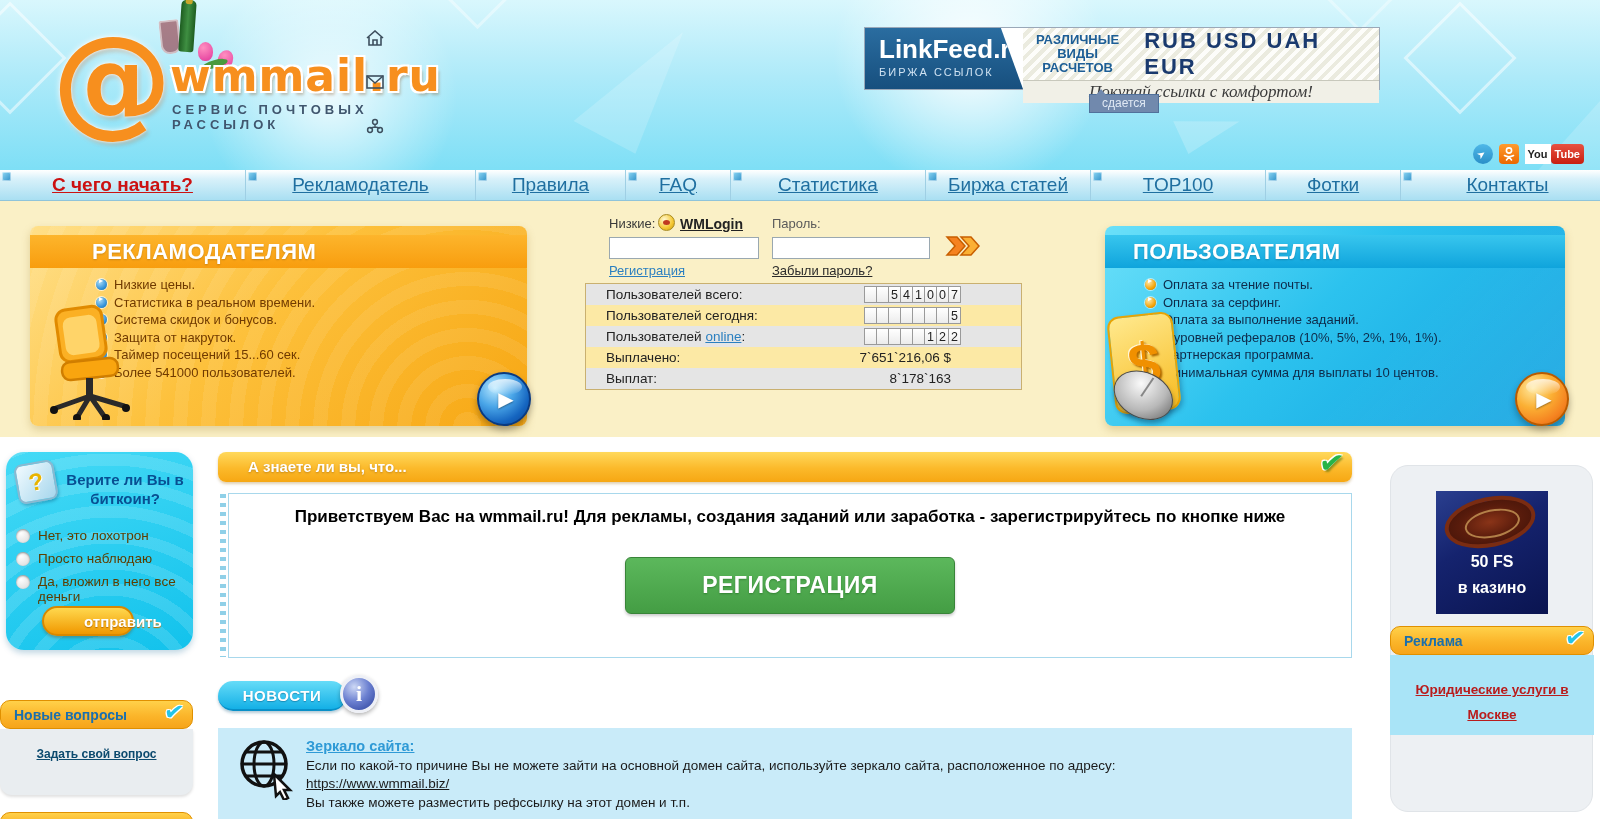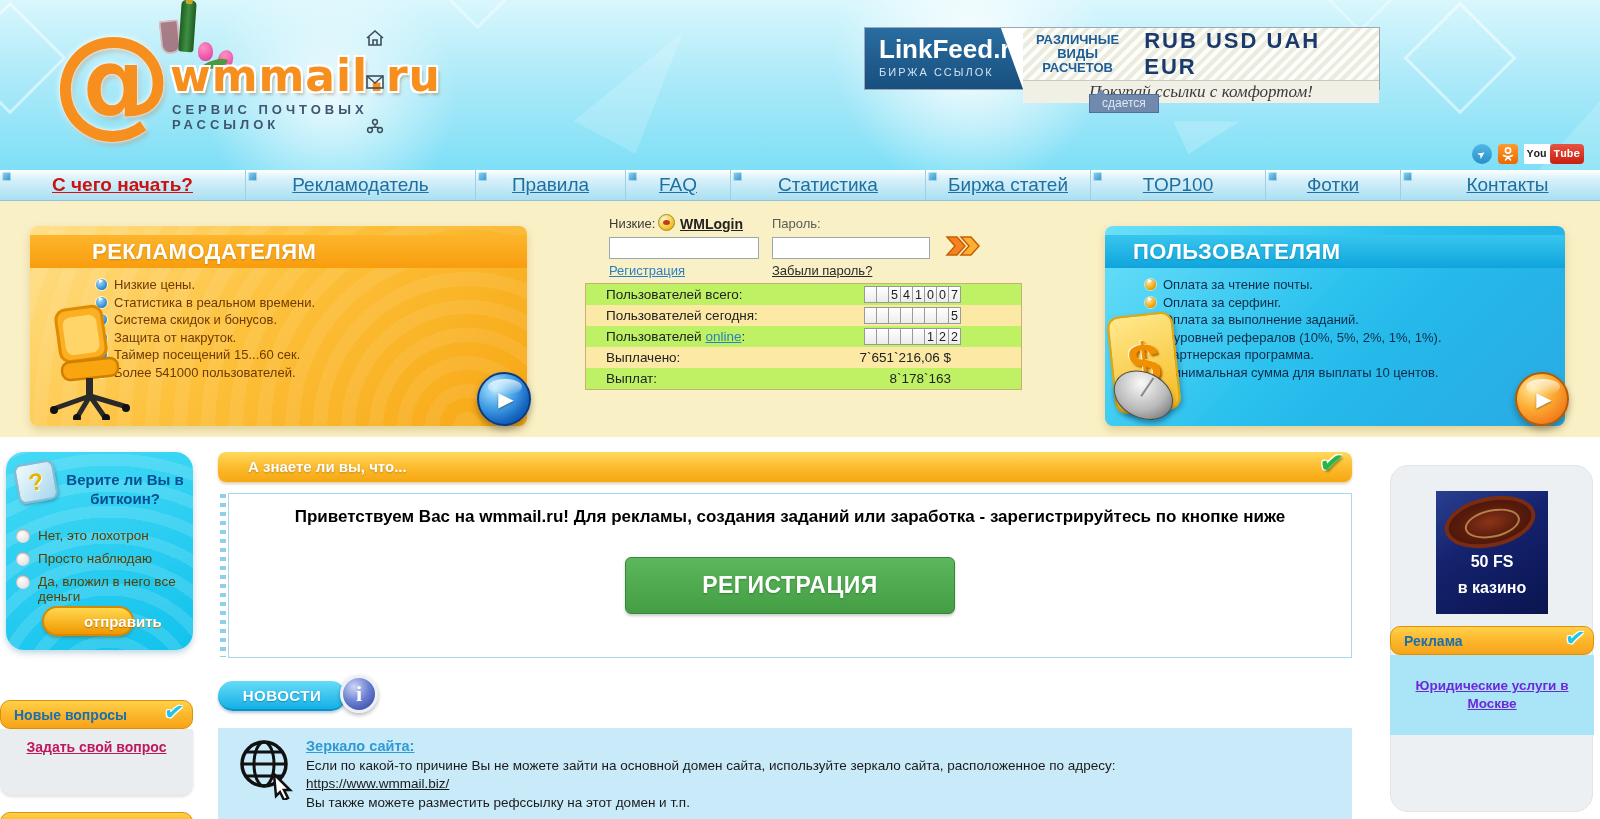--- a/index.html
+++ b/index.html
@@ -56,21 +56,21 @@
     font-family:"Liberation Serif", serif; font-style:italic; font-size:17px; color:#3a3a3a; line-height:22px; }
   .sdaetsya { position:absolute; left:1089px; top:94px; padding:1px 12px 2px; background:#7189ad; border:1px solid #51719b;
     color:#dfe8f4; font-size:12px; cursor:pointer; }
   .sdaetsya:before { content:""; position:absolute; left:6px; top:-6px; border-left:5px solid transparent; border-right:5px solid transparent; border-bottom:6px solid #7189ad; }
 
   
   .social { position:absolute; right:16px; top:144px; display:flex; gap:6px; align-items:center; }
   .soc-tg { width:20px; height:20px; border-radius:50%; background:linear-gradient(180deg,#4fb8e8,#2a8fc8); color:#fff; font-size:10px; line-height:20px; text-align:center; cursor:pointer; }
   .soc-tg:before { content:"➤"; display:inline-block; transform:rotate(-35deg) translateX(-1px); }
   .soc-ok { width:20px; height:20px; border-radius:4px; background:linear-gradient(180deg,#ff9b2e,#ec6800); display:flex; align-items:center; justify-content:center; cursor:pointer; }
-  .soc-yt { height:20px; display:flex; align-items:center; cursor:pointer;font-family:Liberation Mono, monospace; }
+  .soc-yt { height:20px; display:flex; align-items:center; cursor:pointer; }
   .yt-you { background:#fff; color:#222; font-weight:bold; font-size:11px; padding:3px 3px; height:20px; line-height:14px; }
   .yt-tube { background:linear-gradient(180deg,#e85242,#c81f10); color:#fff; font-weight:bold; font-size:11px; padding:3px 4px; height:20px; line-height:14px; border-radius:4px; }
 
   
   .nav { position:absolute; left:0; top:170px; width:1600px; height:31px; display:flex;
     background:linear-gradient(180deg,#ffffff 0%,#d8f1fa 30%,#a9dff2 100%); border-bottom:1px solid #8fc4da; }
   .nav-cell { position:relative; border-left:1px solid #9fcfe4; display:flex; align-items:center; justify-content:center; cursor:pointer; }
   .nav-cell:first-child { border-left:none; }
   .nav-chip { position:absolute; left:2px; top:2px; width:9px; height:9px; border-radius:2px;
     background:linear-gradient(135deg,#8fd8f5,#2f90c8); box-shadow:inset 0 0 0 1px rgba(255,255,255,.5); }
@@ -131,21 +131,21 @@
   .wm-icon:after { content:""; position:absolute; left:4px; top:5px; width:7px; height:5px; border-radius:50%; background:#c03a20; }
   .wmlogin { position:absolute; left:80px; top:5px; font-size:14px; font-weight:bold; color:#222; text-decoration:underline; }
   .login-input { position:absolute; top:26px; height:22px; width:150px; border:1px solid #9aa8b0; background:#fff; padding:0 4px; font-size:13px; }
   .reg-link { position:absolute; left:9px; top:52px; font-size:13px; color:#2a7fc0; text-decoration:underline; }
   .forgot-link { position:absolute; left:172px; top:52px; font-size:13px; color:#2a2a2a; text-decoration:underline; }
   .go-arrow { position:absolute; left:345px; top:20px; width:36px; height:30px; cursor:pointer; }
 
   
   .stats { position:absolute; left:585px; top:82px; width:437px; border:1px solid #c9b070; }
   .stat-row { display:flex; align-items:center; height:21px; }
-  .stat-row.dark { background:#bef264; }
+  .stat-row.dark { background:#e5e5e5; }
   .stat-row.light { background:#fce9a5; }
   .stat-label { flex:1; padding-left:20px; font-size:13.5px; color:#222; }
   .online-link { color:#2a7fc0; text-decoration:underline; }
   .stat-value { padding-right:70px; font-size:13.5px; color:#222; }
   .counter { display:flex; }
   .cnt-cell { width:13px; height:17px; background:linear-gradient(180deg,#fff,#ececec); border:1px solid #9a9a9a; margin-left:-1px;
     font-size:12.5px; color:#222; display:flex; align-items:center; justify-content:center; }
   .stat-value.has-counter { padding-right:60px; }
 
   
@@ -168,21 +168,21 @@
     background:linear-gradient(180deg,#ffd84e,#f09800); border:2px solid #d88800; cursor:pointer;
     color:#fff; font-weight:bold; font-size:15px; text-shadow:0 1px 1px #b87000; box-shadow:0 2px 3px rgba(120,60,0,.35);padding-left:40px; }
 
   
   .qbox-head, .reklama-head { height:29px; border-radius:10px; background:linear-gradient(180deg,#ffd14a 0%,#fbb52a 55%,#f6a41a 100%);
     border:1px solid #e09000; display:flex; align-items:center; position:relative; cursor:pointer; }
   .qbox-head { position:absolute; left:0; top:263px; width:193px; }
   .head-title { padding-left:13px; font-size:14px; font-weight:bold; color:#1a6fae; }
   .check-cyan { position:absolute; right:8px; top:-3px; font-size:24px; color:#24c4e8; text-shadow:-1px -1px 0 #fff,1px -1px 0 #fff,-1px 1px 0 #fff,1px 1px 0 #fff; transform:rotate(8deg); }
   .qbox-body { position:absolute; left:0; top:292px; width:193px; height:66px; background:#e9edf0; border-radius:0 0 12px 12px; text-align:center; box-shadow:0 2px 3px rgba(0,0,0,.12); }
-  .ask-link { display:inline-block; margin-top:10px; font-size:14px; font-weight:bold; color:#be185d; text-decoration:underline; }
+  .ask-link { display:inline-block; margin-top:18px; font-size:12px; font-weight:bold; color:#0c4a6e; text-decoration:underline; }
   .qbox-next { position:absolute; left:0; top:375px; width:193px; height:12px; border-radius:10px 10px 0 0;
     background:linear-gradient(180deg,#ffd14a,#fbb52a); border:1px solid #e09000; }
 
   
   .know-banner { position:absolute; left:218px; top:15px; width:1134px; height:30px; border-radius:8px;
     background:linear-gradient(180deg,#ffd95c 0%,#fbb92a 55%,#f6a713 100%); box-shadow:0 2px 3px rgba(150,100,0,.3); cursor:pointer; }
   .know-banner .txt { padding-left:30px; line-height:30px; color:#fff; font-weight:bold; font-size:15px; text-shadow:0 1px 2px rgba(120,70,0,.4); }
   .check-green { position:absolute; right:8px; top:-7px; font-size:30px; color:#28b448; text-shadow:-1px -1px 0 #fff,1px -1px 0 #fff,-1px 1px 0 #fff,2px 2px 2px rgba(0,80,0,.4); transform:rotate(8deg); }
 
   .welcome-panel { position:absolute; left:228px; top:56px; width:1124px; height:165px; background:#fff; border:1px solid #a8d8ec; }
@@ -214,21 +214,21 @@
   .right-panel { position:absolute; left:1390px; top:28px; width:203px; height:347px; border-radius:18px; background:#edf0f3; border:1px solid #e0e4e8; }
   .casino { position:absolute; left:45px; top:25px; width:112px; height:123px; cursor:pointer;
     background:linear-gradient(150deg,#2a3f8f 0%,#15236e 40%,#0a1450 100%); overflow:hidden; }
   .roulette { position:absolute; left:8px; top:6px; width:92px; height:50px; border-radius:50%; transform:rotate(-12deg);
     background:radial-gradient(ellipse at center,#8a3418 0%,#5a1c0c 50%,#3f1208 100%); border:4px solid #7a2c12; }
   .roulette:after { content:""; position:absolute; left:16px; top:9px; width:52px; height:24px; border-radius:50%; border:2px solid #c89858; opacity:.8; }
   .casino .c1 { position:absolute; left:0; right:0; top:62px; text-align:center; color:#fff; font-weight:bold; font-size:16px; }
   .casino .c2 { position:absolute; left:0; right:0; top:88px; text-align:center; color:#fff; font-weight:bold; font-size:16px; }
   .reklama-head { position:absolute; left:-1px; top:160px; width:204px; }
   .reklama-body { position:absolute; left:-1px; top:189px; width:204px; height:80px; background:#a9e4f7; text-align:center; }
-  .ad-link { display:inline-block; margin-top:22px; width:180px; font-size:13.5px; font-weight:bold; color:#6d28d9; text-decoration:underline; line-height:18px; }
+  .ad-link { display:inline-block; margin-top:22px; width:180px; font-size:13.5px; font-weight:bold; color:#b91c1c; text-decoration:underline; line-height:25px; }
 </style>
 </head>
 <body>
 
 <div class="page">
 
   <div class="sky">
     <div class="env e1"></div>
     <div class="env e2"></div>
     <div class="env e3"></div>

